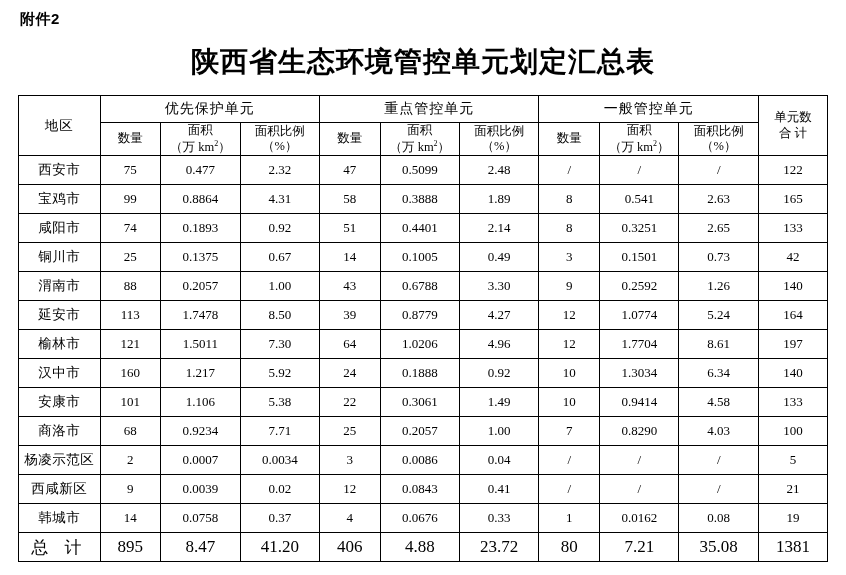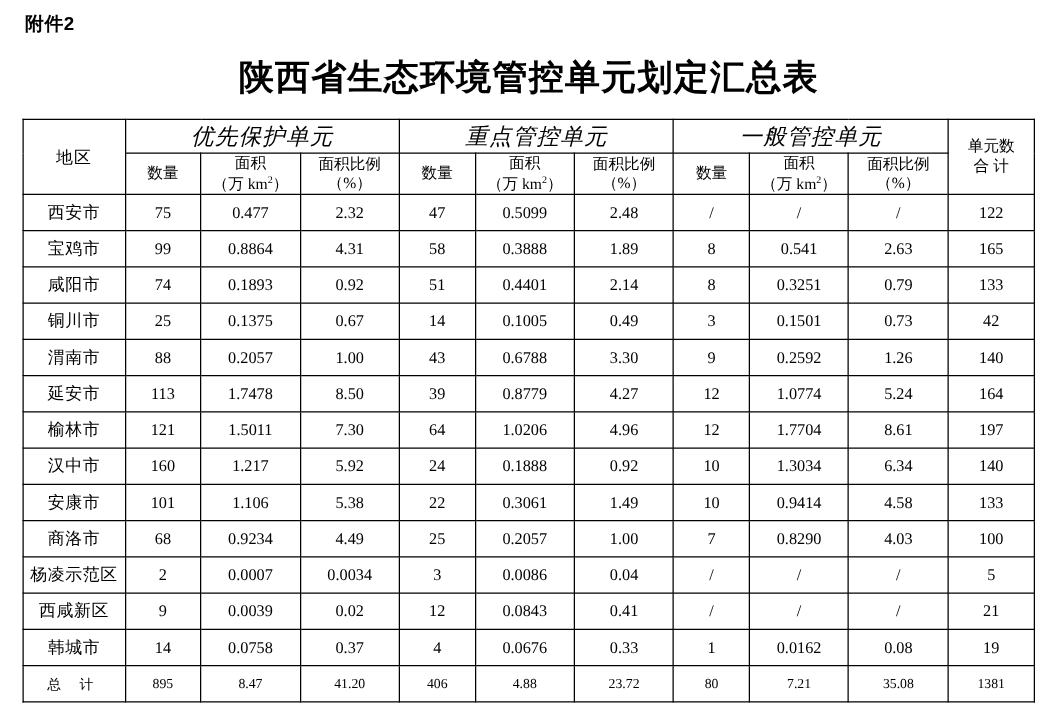--- a/index.html
+++ b/index.html
@@ -51,43 +51,42 @@
     text-align: center;
     vertical-align: middle;
     padding: 0;
     height: 28px;
     font-weight: normal;
   }
   table.summary thead th {
     height: 26px;
   }
   .grp-head {
-    font-size: 18px;
+    font-size: 14px;
     letter-spacing: 1px;
-    font-style: italic;
   }
   .region-head {
     font-size: 13.5px;
     letter-spacing: 1px;
   }
   .sub-head {
     font-size: 12.5px;
     line-height: 1.25;
     font-family: Liberation Serif, serif;
   }
   .sub-head .l1 { display: block; }
   .sub-head .l2 { display: block; text-align: center; }
   sup.sup { font-size: 8px; vertical-align: super; }
   .region-cell {
     font-size: 13.5px;
     letter-spacing: 0.5px;
     margin-left: 33px;
   }
   .total-row td {
-    font-size: 11px;
+    font-size: 17px;
   }
   .total-label {
     letter-spacing: 6px;
     padding-left: 6px;
   }
   .num {
     font-family: "Liberation Serif", serif;
     font-size: 13px;
   }
   col.c-region { width: 78px; }
@@ -190,21 +189,21 @@
         <tr>
           <td class="region-cell">咸阳市</td>
           <td class="num">74</td>
           <td class="num">0.1893</td>
           <td class="num">0.92</td>
           <td class="num">51</td>
           <td class="num">0.4401</td>
           <td class="num">2.14</td>
           <td class="num">8</td>
           <td class="num">0.3251</td>
-          <td class="num">0.79</td>
+          <td class="num">2.65</td>
           <td class="num">133</td>
         </tr>
         <tr>
           <td class="region-cell">铜川市</td>
           <td class="num">25</td>
           <td class="num">0.1375</td>
           <td class="num">0.67</td>
           <td class="num">14</td>
           <td class="num">0.1005</td>
           <td class="num">0.49</td>
@@ -275,21 +274,21 @@
           <td class="num">1.49</td>
           <td class="num">10</td>
           <td class="num">0.9414</td>
           <td class="num">4.58</td>
           <td class="num">133</td>
         </tr>
         <tr>
           <td class="region-cell">商洛市</td>
           <td class="num">68</td>
           <td class="num">0.9234</td>
-          <td class="num">4.49</td>
+          <td class="num">7.71</td>
           <td class="num">25</td>
           <td class="num">0.2057</td>
           <td class="num">1.00</td>
           <td class="num">7</td>
           <td class="num">0.8290</td>
           <td class="num">4.03</td>
           <td class="num">100</td>
         </tr>
         <tr>
           <td class="region-cell">杨凌示范区</td>

